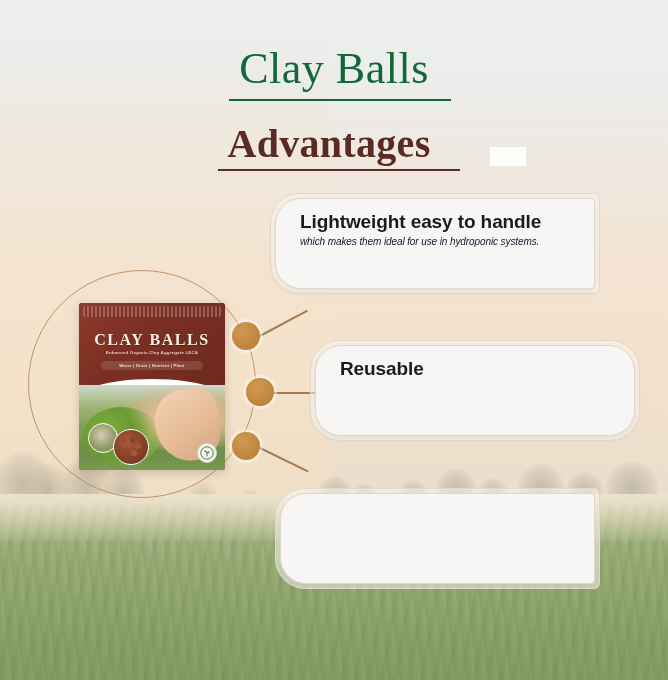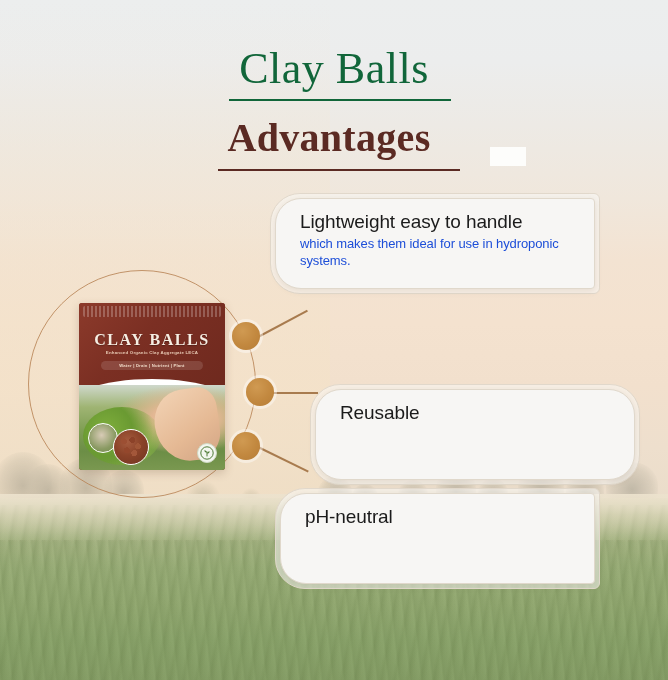--- a/index.html
+++ b/index.html
@@ -79,21 +79,21 @@
   .title {
     position:absolute; left:0; top:46px; width:668px; text-align:center;
     font-family:"Liberation Serif", serif;
     font-size:44px; line-height:1.05; color:#11663a; letter-spacing:.5px;
   }
   .title-rule {
     position:absolute; left:229px; top:99px; width:222px; height:2px;
     background:#11663a;
   }
   .subtitle {
-    position:absolute; left:0; top:117px; width:668px; text-align:center;
+    position:absolute; left:0; top:123px; width:668px; text-align:center;
     font-family:"Liberation Serif", serif; font-weight:bold;
     font-size:40px; line-height:1.05; color:#5b2a23; letter-spacing:.3px;
     padding-right:10px;
   }
   .subtitle-rule {
     position:absolute; left:218px; top:169px; width:242px; height:2px;
     background:#5b2a23;
   }
   .white-chip {
     position:absolute; left:490px; top:147px; width:36px; height:19px;
@@ -217,32 +217,32 @@
     position:absolute; left:5px; top:5px; right:5px; bottom:5px;
     background:#f7f6f4;
     border:1px solid #e0d8cb;
     box-shadow:0 2px 7px rgba(120,95,70,.14);
   }
   .card .content {
     position:absolute; left:5px; top:5px; right:5px; bottom:5px;
     padding:13px 16px 0 25px;
   }
   .card h3 {
-    font-size:19px; font-weight:normal; color:#1b1b1b; line-height:1.15;
+    font-size:19px; font-weight:bold; color:#1b1b1b; line-height:1.15;
     margin-bottom:2px; letter-spacing:-.1px;
   }
   .card p {
-    font-size:13px; color:#1d4ed8; line-height:1.33; letter-spacing:-.1px;
+    font-size:10px; color:#0f172a; line-height:1.33; letter-spacing:-.1px;font-style:italic;
   }
   
   #card-1 { left:270px; top:193px; width:330px; height:101px; }
   #card-1 .frame { border-radius:30px 6px 6px 30px; }
   #card-1 .inner { border-radius:26px 4px 4px 26px; }
 
-  #card-2 { left:310px; top:340px; width:330px; height:101px;margin-top:44px; }
+  #card-2 { left:310px; top:340px; width:330px; height:101px; }
   #card-2 .frame { border-radius:30px 30px 30px 30px; }
   #card-2 .inner { border-radius:26px 26px 26px 26px; }
 
   #card-3 { left:275px; top:488px; width:325px; height:101px; }
   #card-3 .frame { border-radius:30px 6px 6px 30px; }
   #card-3 .inner { border-radius:26px 4px 4px 26px; }
 </style>
 </head>
 <body>
 
@@ -327,15 +327,14 @@
   <div class="inner"></div>
   <div class="content">
     <h3>Reusable</h3>
   </div>
 </div>
 
 <div class="card" id="card-3">
   <div class="frame"></div>
   <div class="inner"></div>
   <div class="content">
-    <h3>pH-neutral</h3>
   </div>
 </div>
 
 </body></html>

